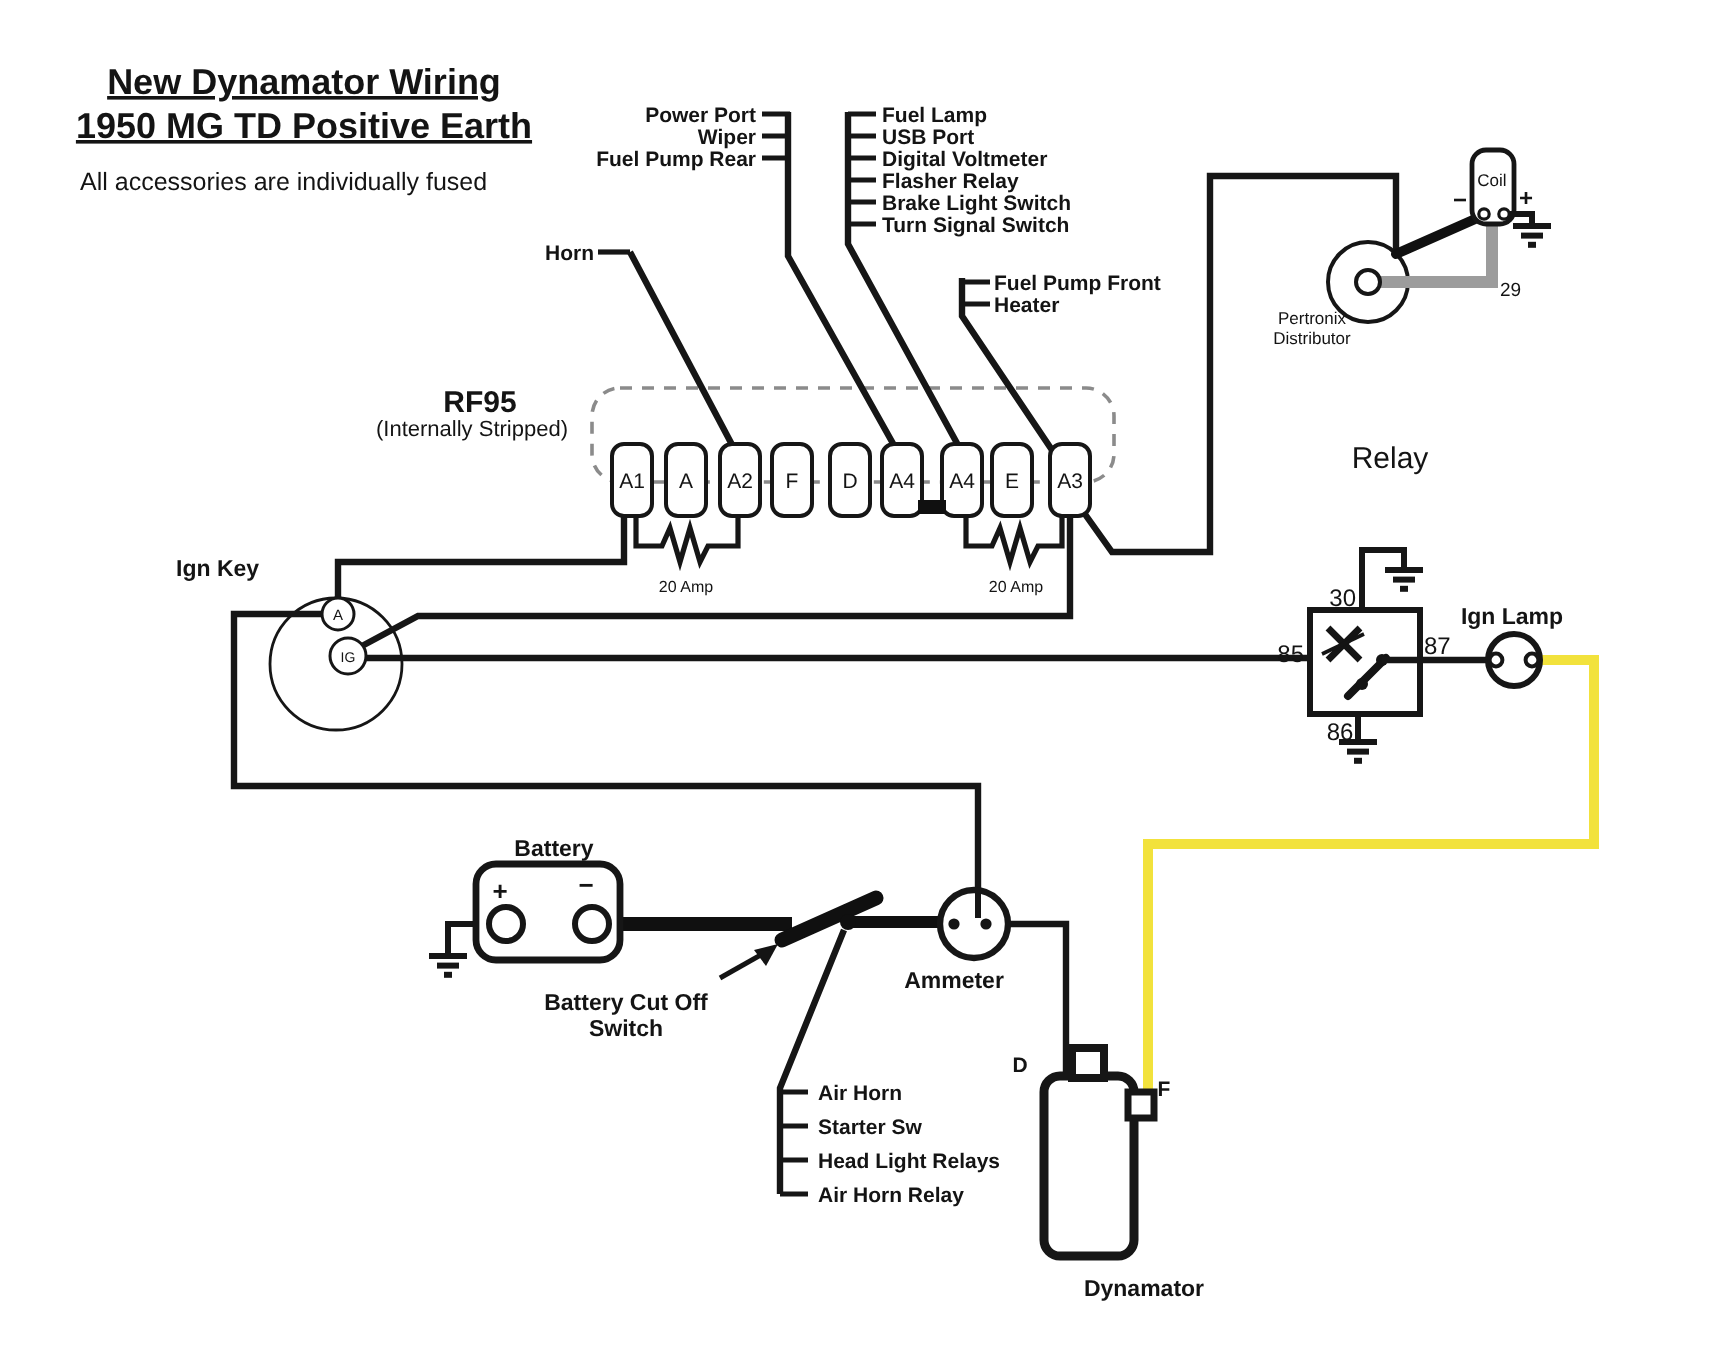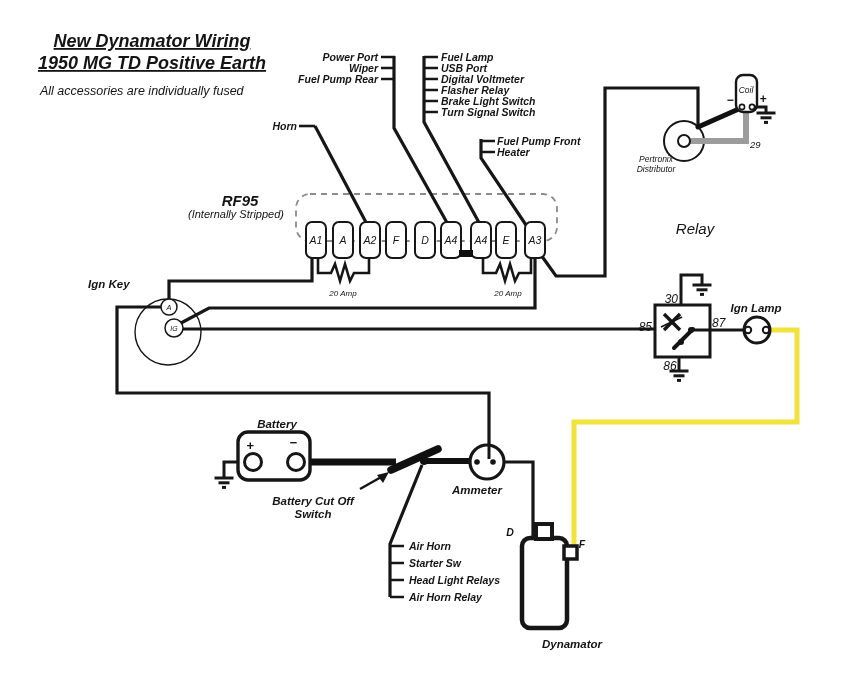--- a/index.html
+++ b/index.html
@@ -1,17 +1,17 @@
 <!DOCTYPE html>
 <html><head>
 <meta charset="utf-8">
 <style>
   html,body{margin:0;padding:0;background:#ffffff;}
   .stage{position:relative;width:861px;height:684px;background:#ffffff;overflow:hidden;
-         font-family:"Liberation Sans",sans-serif;font-style:italic;}
+         font-family:"Liberation Sans",sans-serif;}
   svg{position:absolute;left:0;top:0;}
   text{fill:#141414;font-family:"Liberation Sans",sans-serif;}
   .wire{stroke:#161616;stroke-width:3.2;fill:none;}
   .wire-thin{stroke:#161616;stroke-width:2.6;fill:none;}
   .wire-heavy{stroke:#101010;stroke-width:7;fill:none;}
   .shape{stroke:#161616;fill:#ffffff;}
   .gnd{stroke:#161616;stroke-width:3;fill:none;}
   .t-title{font-size:18px;font-weight:bold;text-decoration:underline;}
   .t-sub{font-size:12.5px;}
   .t-feed{font-size:10.5px;font-weight:bold;}

